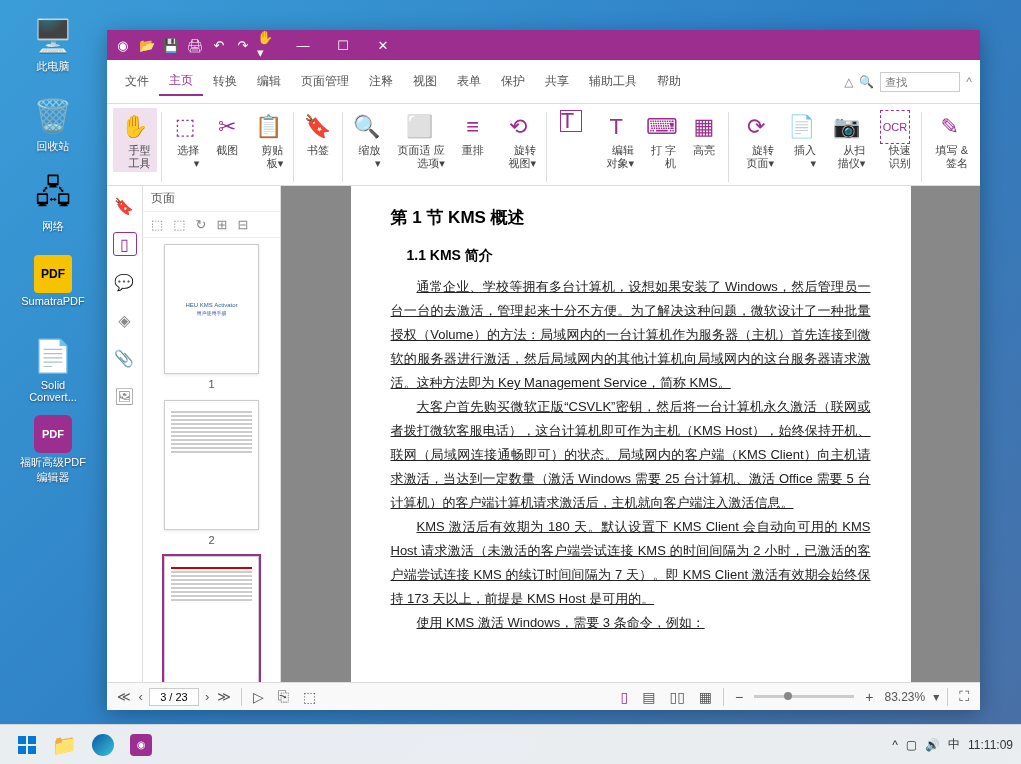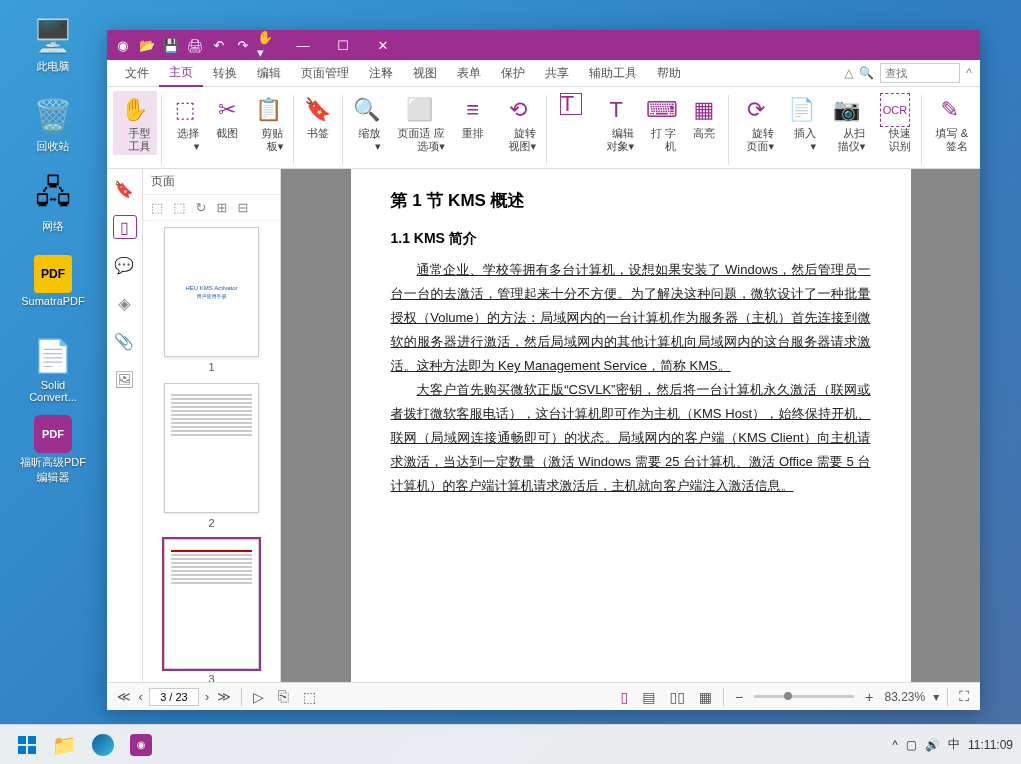--- a/index.html
+++ b/index.html
@@ -8,21 +8,21 @@
 .desktop-icon { position:absolute; width:70px; display:flex; flex-direction:column; align-items:center; cursor:pointer; }
 .desktop-icon .ico { width:42px; height:42px; display:flex; align-items:center; justify-content:center; font-size:32px; }
 .desktop-icon .lbl { color:#fff; font-size:11px; text-align:center; margin-top:2px; text-shadow:0 1px 2px rgba(0,0,0,.5); }
 .window { position:absolute; left:107px; top:30px; width:873px; height:680px; background:#fff; box-shadow:0 4px 20px rgba(0,0,0,.3); display:flex; flex-direction:column; }
 .titlebar { height:30px; background:#9b2e8f; display:flex; align-items:center; color:#fff; }
 .titlebar .qat { display:flex; gap:4px; padding:0 6px; }
 .titlebar .qat span { width:20px; height:20px; display:flex; align-items:center; justify-content:center; font-size:13px; cursor:pointer; }
 .titlebar .title { flex:1; text-align:center; font-size:12px; }
 .titlebar .winbtns { display:flex; }
 .titlebar .winbtns span { width:40px; height:30px; display:flex; align-items:center; justify-content:center; font-size:13px; cursor:pointer; }
-.tabbar { height:27px; background:#fff; display:flex; align-items:center; border-bottom:1px solid #ddd; padding:0 8px; }
+.tabbar { height:44px; background:#fff; display:flex; align-items:center; border-bottom:1px solid #ddd; padding:0 8px; }
 .tabbar .tab { padding:0 10px; height:28px; display:flex; align-items:center; font-size:12px; color:#555; cursor:pointer; }
 .tabbar .tab.active { color:#9b2e8f; border-bottom:2px solid #9b2e8f; }
 .tabbar .spacer { flex:1; }
 .tabbar .right { display:flex; align-items:center; gap:6px; }
 .tabbar .right input { border:1px solid #ccc; height:20px; width:80px; font-size:11px; padding:0 4px; }
 .tabbar .right span { font-size:12px; color:#888; cursor:pointer; }
 .ribbon { height:82px; background:#fff; display:flex; align-items:flex-start; padding:4px 6px; border-bottom:1px solid #ddd; gap:2px; }
 .rbtn { display:flex; flex-direction:column; align-items:center; justify-content:flex-start; padding:2px 6px; cursor:pointer; min-width:40px; }
 .rbtn .ri { font-size:22px; color:#9b2e8f; height:34px; display:flex; align-items:center; }
 .rbtn .rl { font-size:11px; color:#444; text-align:right; line-height:13px; }
@@ -41,21 +41,21 @@
 .thumb .pg.sel { outline:2px solid #9b2e8f; }
 .thumb .pn { font-size:11px; color:#555; margin-top:4px; }
 .pg1 { background:linear-gradient(160deg,#fff 40%,#e0f0ff 50%,#fff 60%); display:flex; flex-direction:column; align-items:center; justify-content:center; }
 .pg1 .t1 { font-size:6px; color:#2a5aa8; }
 .pg1 .t2 { font-size:5px; color:#2a5aa8; margin-top:2px; }
 .pg2,.pg3 { padding:8px 6px; }
 .pg2 .ln,.pg3 .ln { height:2px; background:#ccc; margin:2px 0; }
 .docview { flex:1; background:#888; overflow:auto; padding:0; position:relative; }
 .page { width:560px; margin:0 auto; background:#fff; padding:20px 40px; min-height:100%; }
 .page h2 { text-align:left; font-size:17px; font-weight:bold; margin-bottom:18px; }
-.page h3 { font-size:14px; font-weight:bold; margin:12px 0 10px; }
+.page h3 { font-size:14px; font-weight:bold; margin:12px 16px 10px; }
 .page p { font-size:13px; line-height:24px; text-indent:2em; color:#222; text-align:justify;text-decoration:underline; }
 .statusbar { height:28px; background:#f9f9f9; border-top:1px solid #ddd; display:flex; align-items:center; padding:0 8px; gap:8px; font-size:12px; color:#555; }
 .statusbar .nav { display:flex; align-items:center; gap:4px; }
 .statusbar .nav span { cursor:pointer; font-size:13px; padding:0 2px; }
 .statusbar input { width:50px; border:1px solid #ccc; height:18px; font-size:11px; text-align:center; }
 .statusbar .sep { width:1px; height:18px; background:#ccc; }
 .statusbar .spacer { flex:1; }
 .statusbar .vbtn { cursor:pointer; padding:0 3px; font-size:14px; }
 .statusbar .vbtn.active { color:#9b2e8f; }
 .slider { width:100px; height:3px; background:#ccc; position:relative; }
@@ -290,20 +290,22 @@
             <div class="pn">3</div>
           </div>
       </div>
     </div>
     <div class="docview">
       <div class="page">
         <h2>第 1 节 KMS 概述</h2>
         <h3>1.1 KMS 简介</h3>
         <p>通常企业、学校等拥有多台计算机，设想如果安装了 Windows，然后管理员一台一台的去激活，管理起来十分不方便。为了解决这种问题，微软设计了一种批量授权（Volume）的方法：局域网内的一台计算机作为服务器（主机）首先连接到微软的服务器进行激活，然后局域网内的其他计算机向局域网内的这台服务器请求激活。这种方法即为 Key Management Service，简称 KMS。</p>
         <p>大客户首先购买微软正版“CSVLK”密钥，然后将一台计算机永久激活（联网或者拨打微软客服电话），这台计算机即可作为主机（KMS Host），始终保持开机、联网（局域网连接通畅即可）的状态。局域网内的客户端（KMS Client）向主机请求激活，当达到一定数量（激活 Windows 需要 25 台计算机、激活 Office 需要 5 台计算机）的客户端计算机请求激活后，主机就向客户端注入激活信息。</p>
+        <p>KMS 激活后有效期为 180 天。默认设置下 KMS Client 会自动向可用的 KMS Host 请求激活（未激活的客户端尝试连接 KMS 的时间间隔为 2 小时，已激活的客户端尝试连接 KMS 的续订时间间隔为 7 天）。即 KMS Client 激活有效期会始终保持 173 天以上，前提是 KMS Host 是可用的。</p>
+        <p>使用 KMS 激活 Windows，需要 3 条命令，例如：</p>
       </div>
     </div>
   </div>
 
   <div class="statusbar">
     <div class="nav">
       <span>≪</span>
       <span>‹</span>
       <input value="3 / 23" style="">
       <span>›</span>

